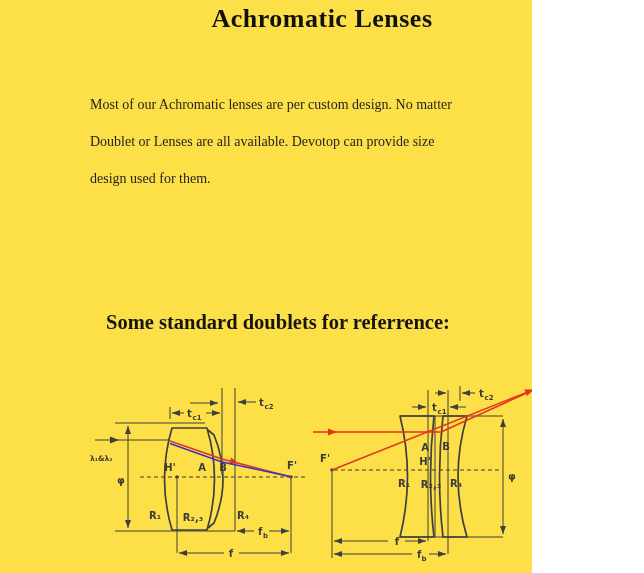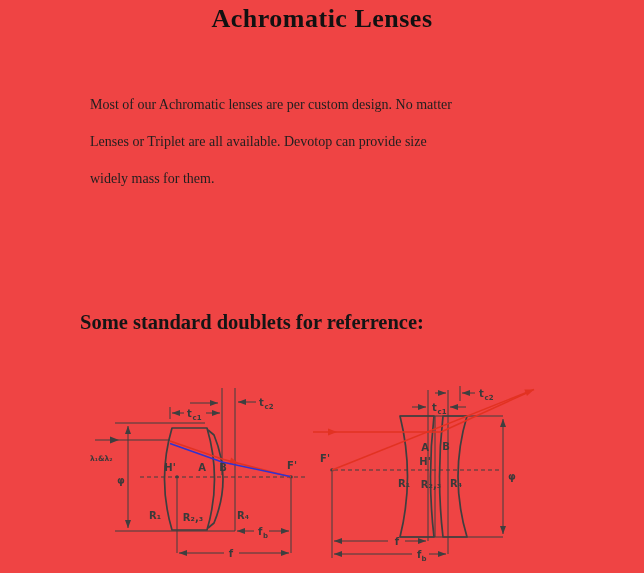--- a/index.html
+++ b/index.html
@@ -1,27 +1,27 @@
 <!DOCTYPE html>
 <html><head>
 <meta charset="utf-8">
 <style>
   html,body{margin:0;padding:0;background:#ffffff;}
   .page{
-    position:relative;width:644px;height:573px;background:#ef4444;overflow:hidden;
+    position:relative;width:532px;height:573px;background:#fde047;overflow:hidden;
     font-family:"Liberation Serif",serif;color:#1f1f1f;
   }
   .title{
     position:absolute;top:4px;left:0;width:644px;text-align:center;
     font-size:26px;font-weight:bold;letter-spacing:0.5px;margin:0;color:#111;
   }
   .para{position:absolute;left:90px;top:86px;width:480px;font-size:14px;}
   .pline{height:37px;line-height:37px;white-space:nowrap;}
   .subhead{
-    position:absolute;left:80px;top:311px;margin:0;
+    position:absolute;left:106px;top:311px;margin:0;
     font-size:20.5px;font-weight:bold;color:#151515;white-space:nowrap;
   }
   svg{position:absolute;left:88px;top:368px;}
   .dl{stroke:#3f3f3f;stroke-width:1;fill:none;}
   .lens{stroke:#3f3f3f;stroke-width:1.7;fill:none;stroke-linejoin:round;}
   .dash{stroke:#3f3f3f;stroke-width:1.2;fill:none;stroke-dasharray:4 3;}
   .lbl{font-family:"DejaVu Sans",sans-serif;font-size:10px;font-weight:bold;fill:#3a3a3a;text-anchor:middle;}
   .lbl.start{text-anchor:start;}
   .sub{font-size:7px;}
   .small{font-size:7.5px;}
@@ -29,22 +29,22 @@
 </style>
 </head>
 <body>
 
 <div class="page">
 
   <h1 class="title">Achromatic Lenses</h1>
 
   <div class="para">
     <div class="pline">Most of our Achromatic lenses are per custom design. No matter</div>
-    <div class="pline">Lenses or Triplet are all available. Devotop can provide size</div>
-    <div class="pline">widely mass for them.</div>
+    <div class="pline">Doublet or Lenses are all available. Devotop can provide size</div>
+    <div class="pline">design used for them.</div>
   </div>
 
   <h2 class="subhead">Some standard doublets for referrence:</h2>
 
   <svg width="460" height="205" viewBox="0 0 460 205">
     <defs>
       <marker id="ad" markerWidth="10" markerHeight="8" refX="8.5" refY="3.5" orient="auto-start-reverse" markerUnits="userSpaceOnUse">
         <path d="M0.5,0.5 L8.5,3.5 L0.5,6.5 Z" fill="#3f3f3f"></path>
       </marker>
     </defs>

